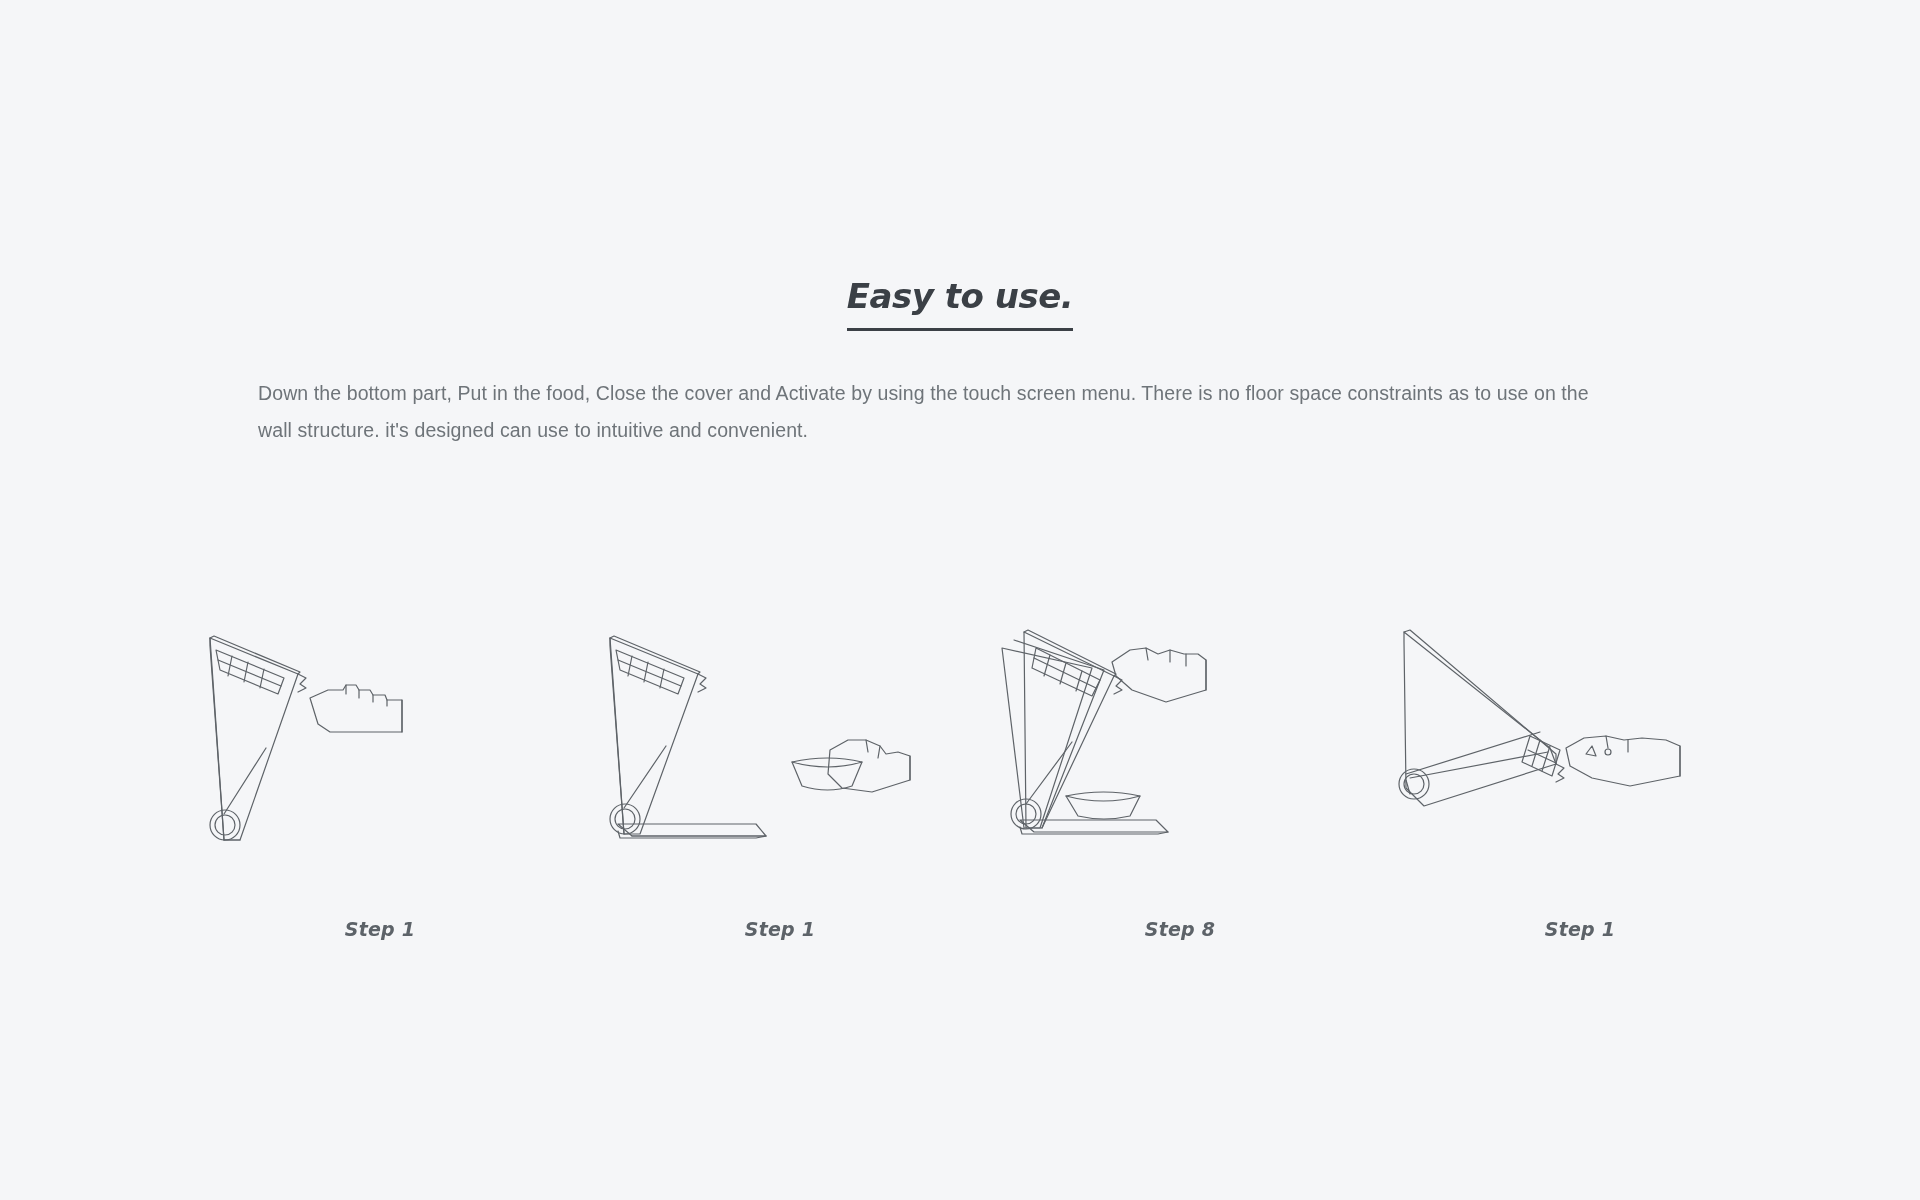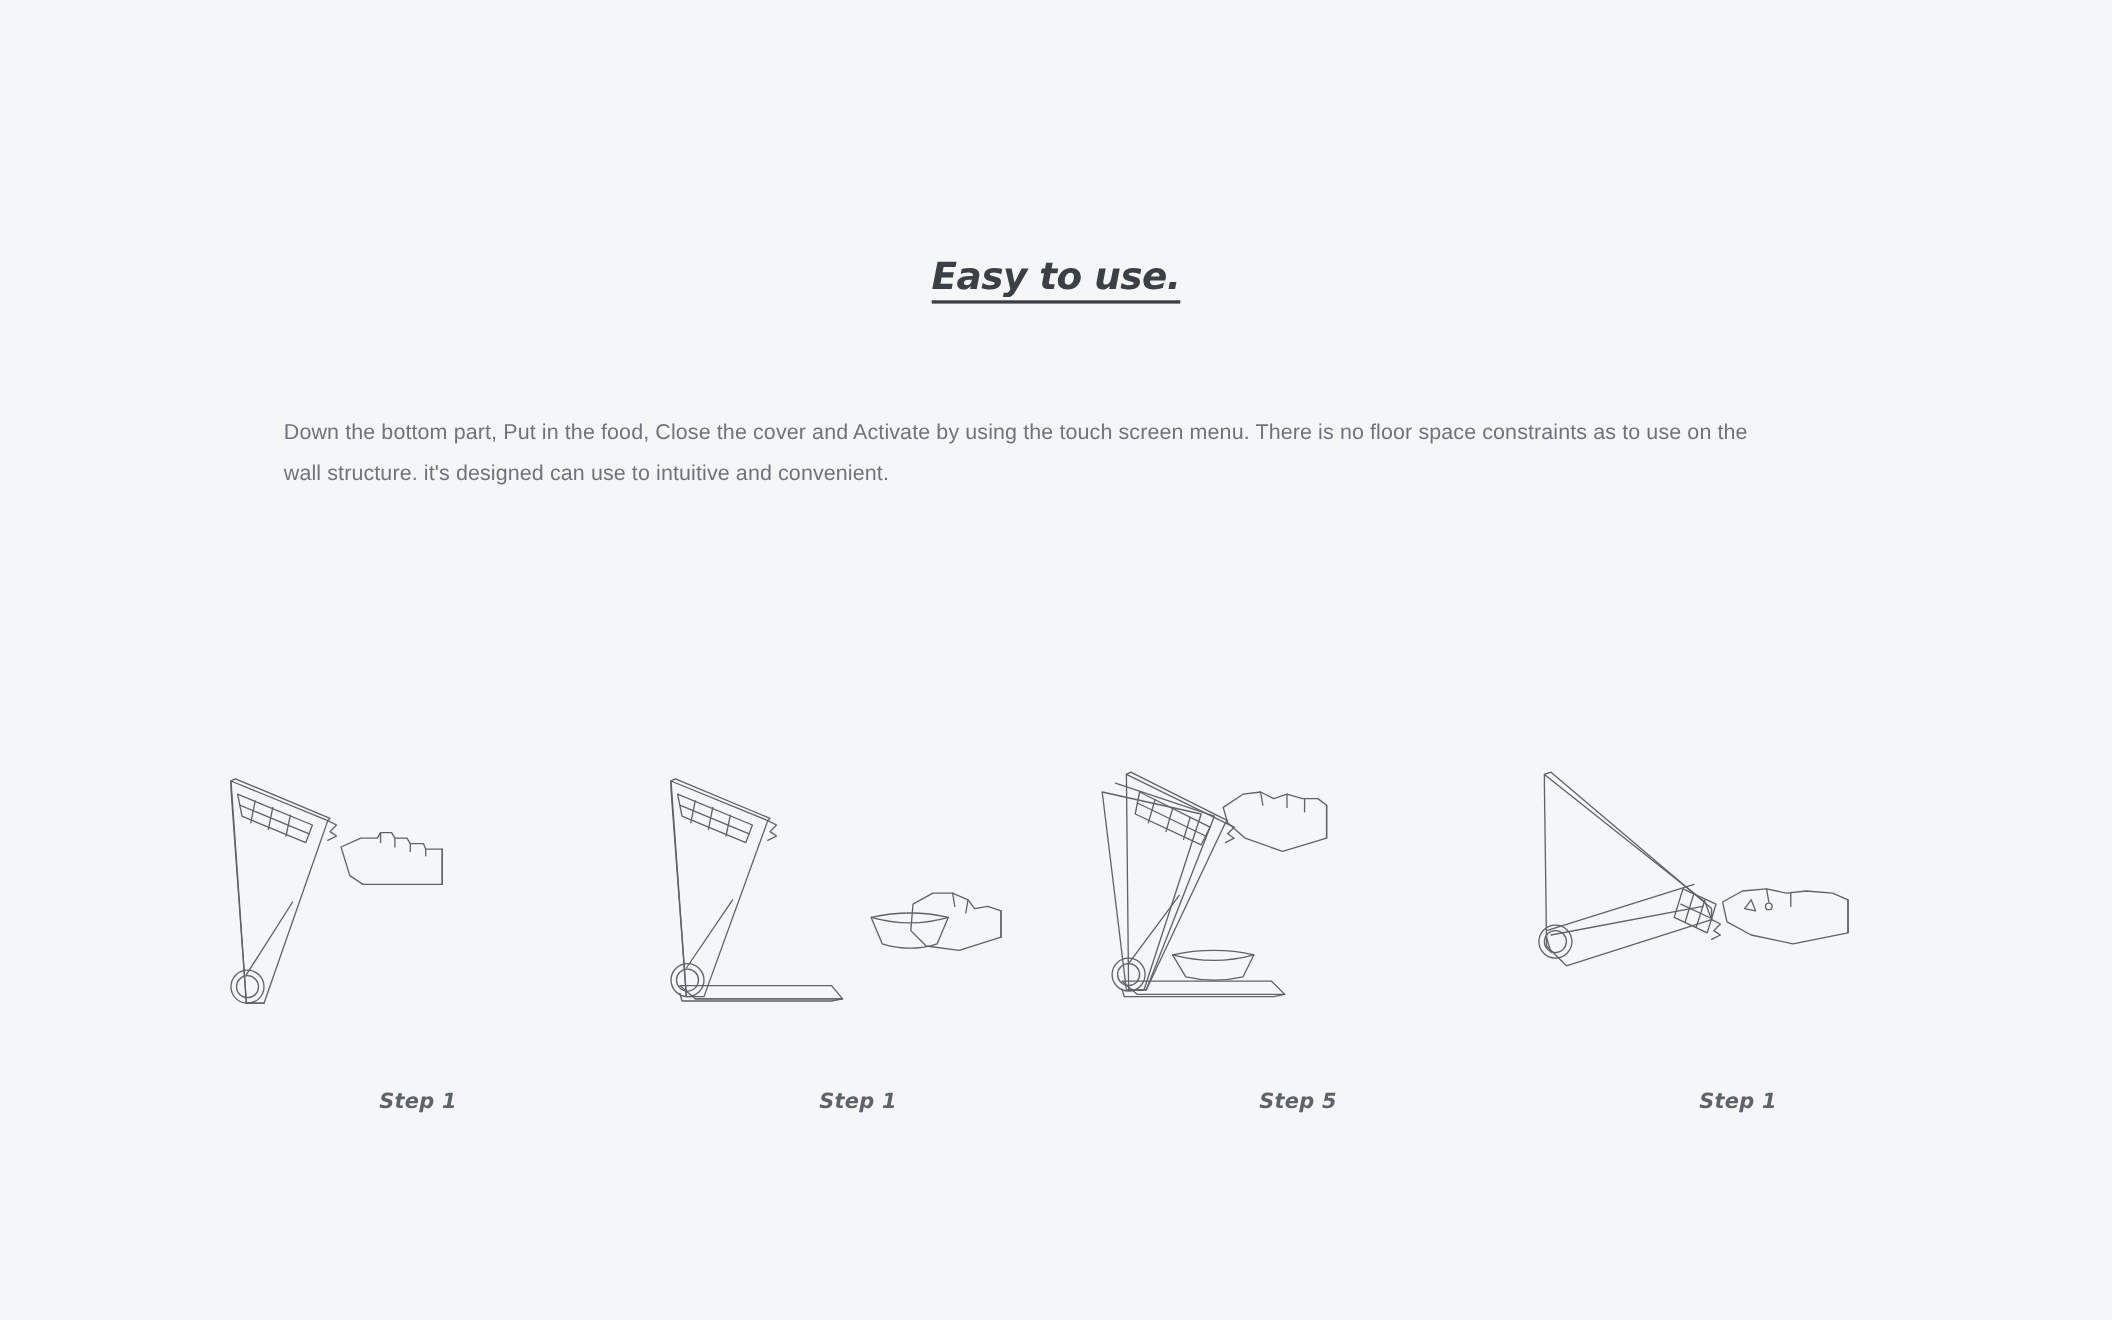--- a/index.html
+++ b/index.html
@@ -28,36 +28,37 @@
     font-family: "DejaVu Sans", sans-serif;
     font-size: 34px;
     font-weight: bold;
     font-style: italic;
     color: #3b4046;
     letter-spacing: -0.5px;
   }
   .headline-inner {
     display: inline-block;
     border-bottom: 3px solid #3b4046;
-    padding-bottom: 1px;
+    padding-bottom: 12px;
+    margin-top: 44px;
   }
   .intro {
     position: absolute;
     top: 355px;
     left: 258px;
     width: 1360px;
     font-family: "Liberation Sans", sans-serif;
     font-size: 19.5px;
     line-height: 37px;
     color: #6e7479;
     letter-spacing: 0.1px;
   }
   .steps {
     position: absolute;
-    top: 700px;
+    top: 628px;
     left: 180px;
     width: 1560px;
     display: flex;
     flex-direction: row;
     justify-content: flex-start;
   }
   .step {
     width: 400px;
     display: flex;
     flex-direction: column;
@@ -180,21 +181,21 @@
           <path d="M40 192 L176 192 L188 204 L54 204 Z"></path>
           <path d="M40 199 L42 206 L178 206 L188 204"></path>
           <path d="M86 168 Q124 160 160 168 L150 188 Q124 194 98 188 Z"></path>
           <path d="M86 168 Q124 178 160 168"></path>
 
           <path d="M132 34 L150 22 L166 20 L178 26 L190 22 L204 26 L218 26 L226 32 L226 62 L186 74 L152 62 L136 48 Z"></path>
           <path d="M166 20 L168 32 M190 22 L190 34 M206 26 L206 38"></path>
           <path d="M226 32 L226 62"></path>
         </svg>
       </div>
-      <div class="step-label">Step 5</div>
+      <div class="step-label">Step 8</div>
     </div>
 
     <div class="step">
       <div class="step-art">
         <svg width="400" height="260" viewBox="0 0 400 260" fill="none" stroke="#5e6368" stroke-width="1.2" stroke-linejoin="round" stroke-linecap="round">
 
           <path d="M24 4 L24 14 L26 160 L44 178 L176 136 L170 120 Z"></path>
           <path d="M24 4 L30 2 L176 126 L176 136"></path>
           <path d="M26 146 L160 104"></path>
           <path d="M26 152 L30 166"></path>

